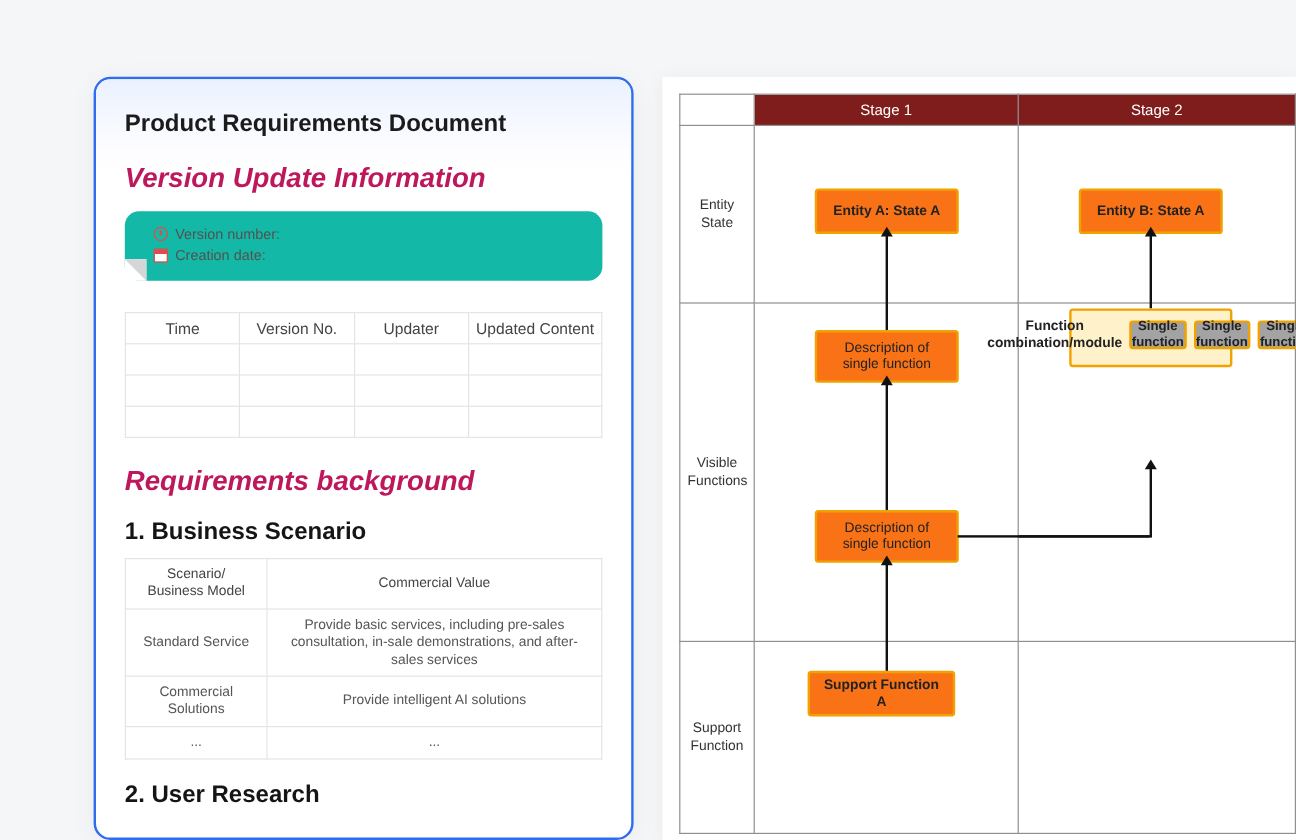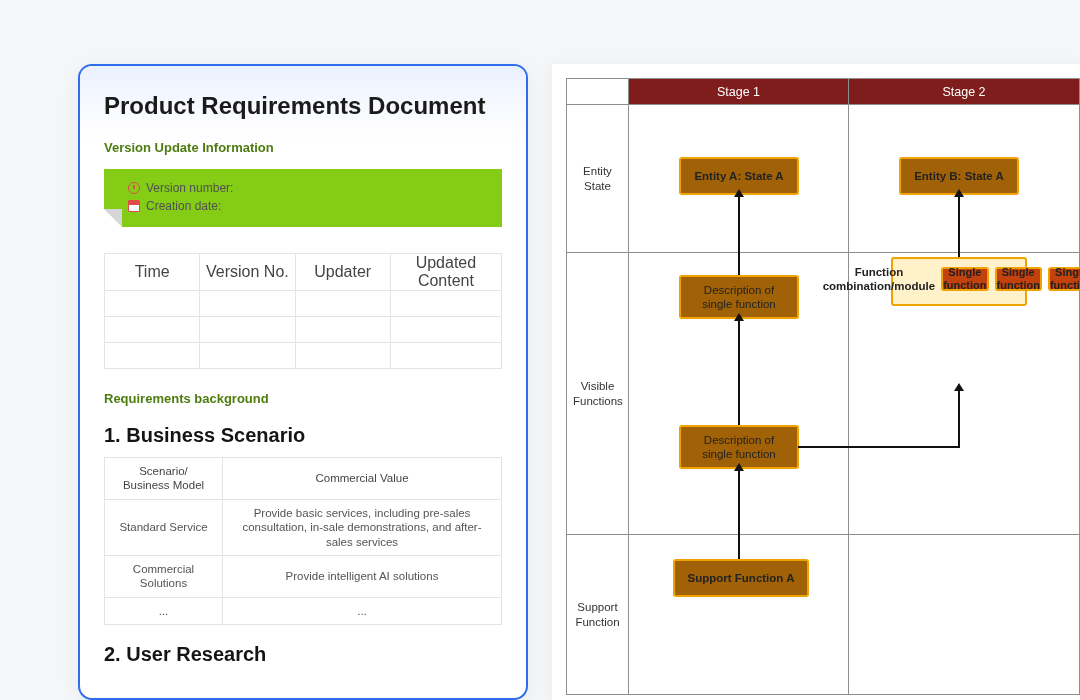--- a/index.html
+++ b/index.html
@@ -32,41 +32,42 @@
   }
   .doc-card::before {
     content:"";
     position:absolute;
     left:0; right:0; top:0; height:80px;
     background: linear-gradient(180deg,#eaf1ff 0%, #fdfdff 75%, #ffffff 100%);
     z-index:0;
   }
   .doc-inner { position:relative; z-index:1; padding:0 24px; }
   .doc-title {
-    font-size: 24px;
+    font-size: 20px;
     font-weight: 700;
     color:#1b1b1b;
     margin-bottom: 20px;
   }
   .doc-h2 {
-    font-size: 13px;
+    font-size: 23px;
     font-weight: 700;
-    color:#4d7c0f;
+    color:#be185d;
     margin: 8px 0 14px 0;
+    font-style: italic;
   }
   .doc-h3 {
     font-size: 20px;
     font-weight: 700;
     color:#151515;
     margin: 18px 0 10px 0;
   }
   
   .gray-box {
-    background:#84cc16;
-    border-radius:0;
+    background:#14b8a6;
+    border-radius:12px;
     padding:10px 12px 12px 24px;
     margin: 4px 0 26px 0;
     font-size:12px;
     color:#525252;
     position:relative;
   }
   .gray-box .row { display:flex; align-items:center; gap:6px; line-height:18px; }
   .dogear {
     position:absolute;
     left:0; bottom:0;
@@ -78,21 +79,21 @@
     width:12px;height:12px;border:1.5px solid #e34b4b;border-radius:50%;
     position:relative;
   }
   .ico-clock::after{content:"";position:absolute;left:4px;top:2px;width:1.5px;height:4px;background:#e34b4b;}
   .ico-cal {
     width:12px;height:12px;border:1.5px solid #e34b4b;border-radius:1px;position:relative;
     background:linear-gradient(180deg,#e34b4b 40%, #fff 40%);
   }
   
   table.ver {
-    width:100%; border-collapse:collapse; font-size:16px; color:#444;
+    width:100%; border-collapse:collapse; font-size:13px; color:#444;
   }
   table.ver th, table.ver td {
     border:1px solid #e2e4e8;
     height:26px;
     text-align:center;
     font-weight:400;
   }
   table.ver th { color:#444; }
   
   table.scen {
@@ -145,42 +146,42 @@
   }
   .lane {
     position:relative;
   }
   .lane.h1 { height:148px; }
   .lane.h2 { height:282px; }
   .lane.h3 { height:160px; }
   
   .ybox {
     position:absolute;
-    background:#a16207;
+    background:#f97316;
     border:2px solid #f0a300;
     border-radius:3px;
     font-size:11.5px;
     color:#222;
     font-weight:600;
     display:flex;
     align-items:center;
     justify-content:center;
     text-align:center;
     padding:6px 8px;
     line-height:1.25;
   }
   .ybox.light { font-weight:500; }
   .ybox.module {
     flex-direction:row;
     gap:6px;
     background:#fff1c9;
     padding:6px 10px 10px 10px;
   }
   .subbox {
-    background:#c2410c;
+    background:#a3a3a3;
     border:2px solid #f0a300;
     border-radius:3px;
     font-size:11px;
     font-weight:600;
     width:100%;
     height:24px;
     display:flex;align-items:center;justify-content:center;
   }
   
   .arrow {
@@ -339,21 +340,21 @@
             </div>
 
             <div class="arrow" style="left:109px;top:136px;height:58px"></div>
             <div class="hline" style="left:0px;top:193px;width:111px"></div>
           </td>
         </tr>
 
         <tr>
           <td class="rowlabel">Support Function</td>
           <td class="lane h3">
-            <div class="ybox" style="left:44px;top:24px;width:136px;height:38px">Support Function A</div>
+            <div class="ybox" style="left:44px;top:24px;width:123px;height:38px">Support Function A</div>
           </td>
           <td class="lane h3"></td>
         </tr>
       </tbody>
     </table>
   </div>
 
 </div>
 
 </body></html>

